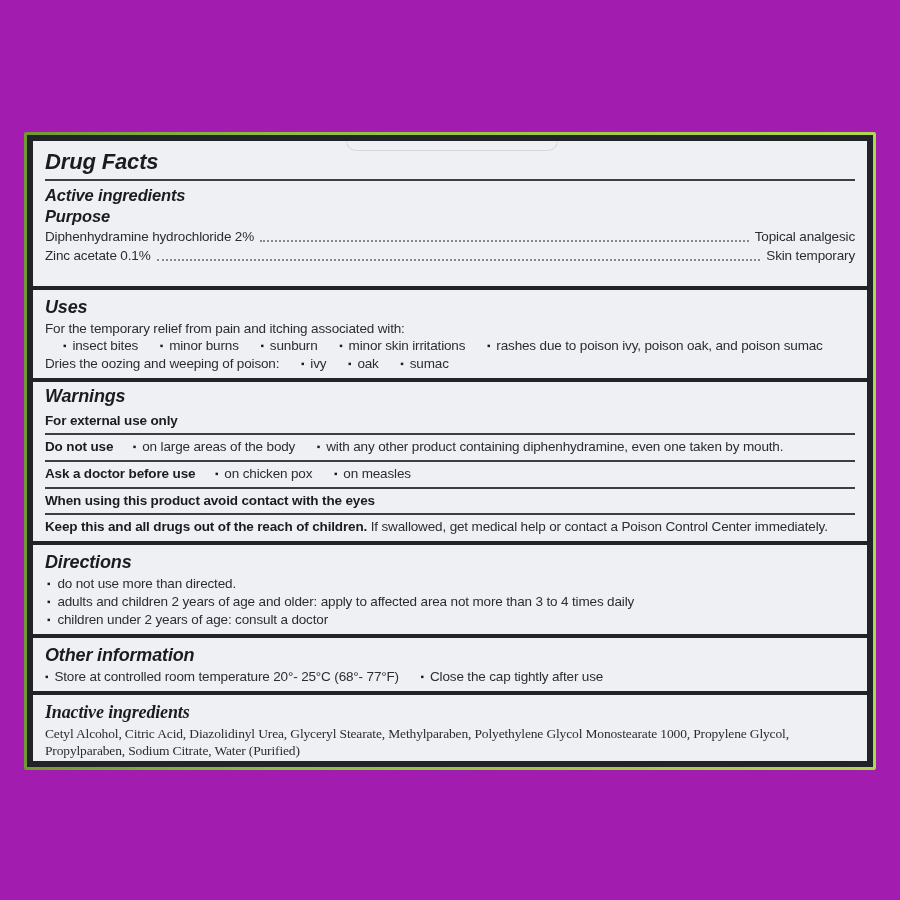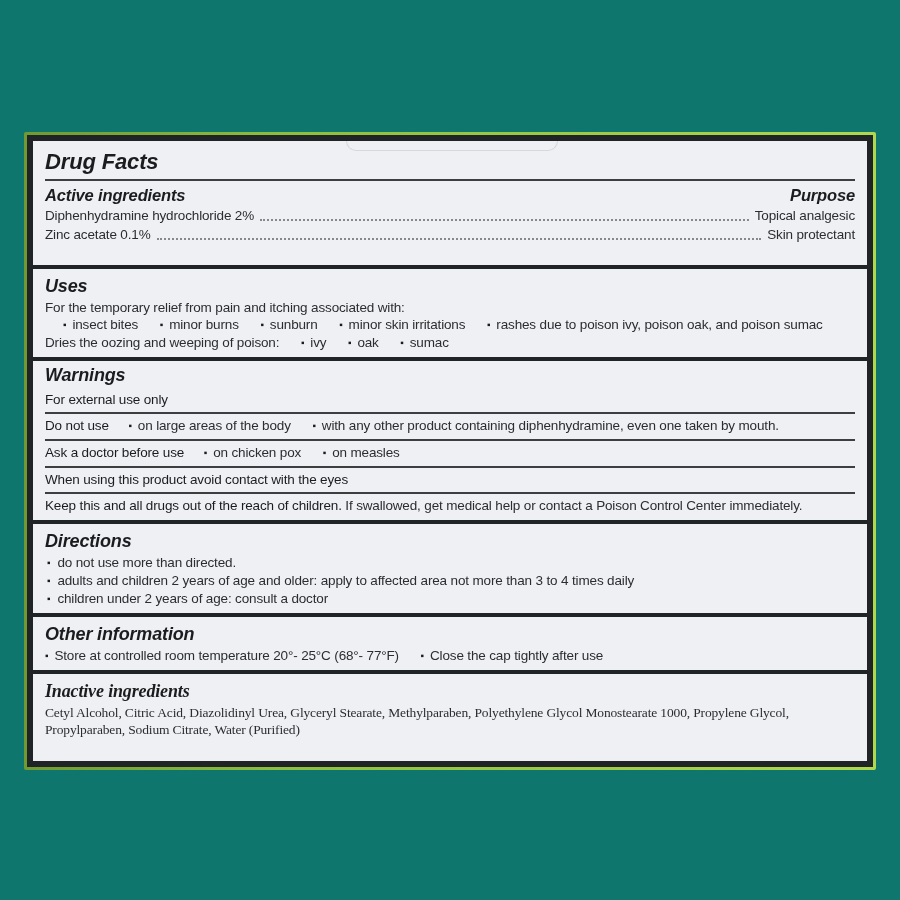--- a/index.html
+++ b/index.html
@@ -7,21 +7,21 @@
     --green-hi:#aed84e;
     --dark:#212427;
     --panel:#eef0f4;
     --ink:#2b2d2f;
     --ink-bold:#1a1c1e;
     --rule:#3c3e40;
   }
   *{margin:0;padding:0;box-sizing:border-box;}
   html,body{width:900px;height:900px;background:#ffffff;overflow:hidden;
     font-family:"Liberation Sans","DejaVu Sans",sans-serif;color:var(--ink);}
-  .stage{position:relative;width:900px;height:900px;background:#0f766e;}
+  .stage{position:relative;width:900px;height:900px;background:#a21caf;}
   .package{
     position:absolute;left:24px;top:132px;width:852px;height:638px;
     background:linear-gradient(90deg,#6f9a33 0%,var(--green) 30%,var(--green-hi) 100%);
     padding:3px;border-radius:2px;
   }
   .frame{
     width:100%;height:100%;
     border:6px solid var(--dark);
     background:var(--panel);
     position:relative;overflow:hidden;
@@ -32,22 +32,22 @@
     border-bottom-left-radius:10px;border-bottom-right-radius:10px;
   }
   .content{padding:0 12px;font-size:13.5px;line-height:17px;letter-spacing:-0.15px;}
   h1{font-size:22px;line-height:26px;font-style:italic;font-weight:700;color:var(--ink-bold);
      padding:8px 0 4px 0;}
   h2{font-size:16.5px;line-height:21px;font-style:italic;font-weight:700;color:var(--ink-bold);}
   h3{font-size:18px;line-height:22px;font-style:italic;font-weight:700;color:var(--ink-bold);
      padding:3px 0 2px 0;}
   .rule{border:none;border-top:2px solid var(--rule);margin:0 0 2px 0;}
   .bar{height:4px;background:var(--dark);margin:0 -12px;}
-  b{color:var(--ink-bold);font-weight:400;}
-  .hdr-row{display:flex;justify-content:space-between;align-items:flex-start;padding-top:2px;}
+  b{color:var(--ink-bold);font-weight:700;}
+  .hdr-row{display:flex;justify-content:space-between;align-items:flex-start;padding-top:2px;flex-direction:column;}
   .dotrow{display:flex;align-items:flex-end;padding:1px 0;}
   .dotrow .leader{flex:1;border-bottom:2px dotted #85888c;margin:0 6px 3px 6px;}
   .sec{padding:3px 0 5px 0;}
   .wrow{padding:3px 0 4px 0;}
   .wrule{border-top:2px solid var(--rule);}
   .b{margin-left:18px;}
   .b::before{content:"\25AA";font-size:10px;margin-right:6px;position:relative;top:-1px;color:var(--ink-bold);}
   .b0{margin-left:0;}
   .blk{display:block;padding-left:2px;}
   .blk::before{content:"\25AA";font-size:10px;margin-right:7px;position:relative;top:-1px;color:var(--ink-bold);}
@@ -72,21 +72,21 @@
           <h2>Purpose</h2>
         </div>
         <div class="dotrow">
           <span>Diphenhydramine hydrochloride 2%</span>
           <span class="leader"></span>
           <span>Topical analgesic</span>
         </div>
         <div class="dotrow" style="padding-bottom:22px;">
           <span>Zinc acetate 0.1%</span>
           <span class="leader"></span>
-          <span>Skin protectant</span>
+          <span>Skin temporary</span>
         </div>
 
         <div class="bar"></div>
 
         <div class="sec">
           <h3>Uses</h3>
           <div>For the temporary relief from pain and itching associated with:</div>
           <div class="indent">
             <span class="b b0">insect bites</span>
             <span class="b">minor burns</span>

